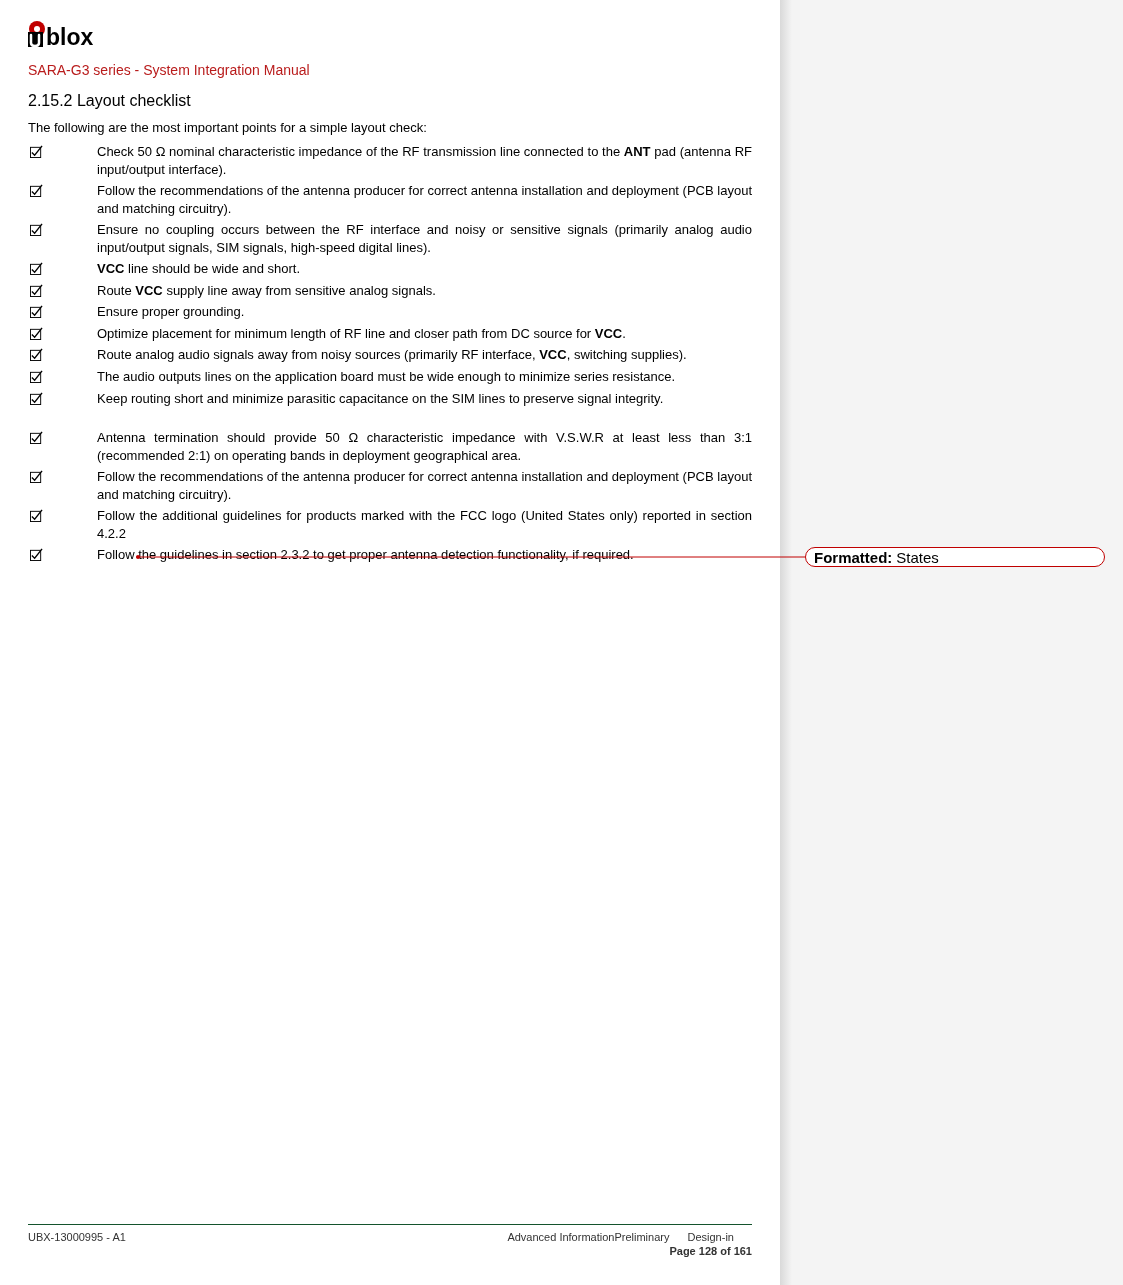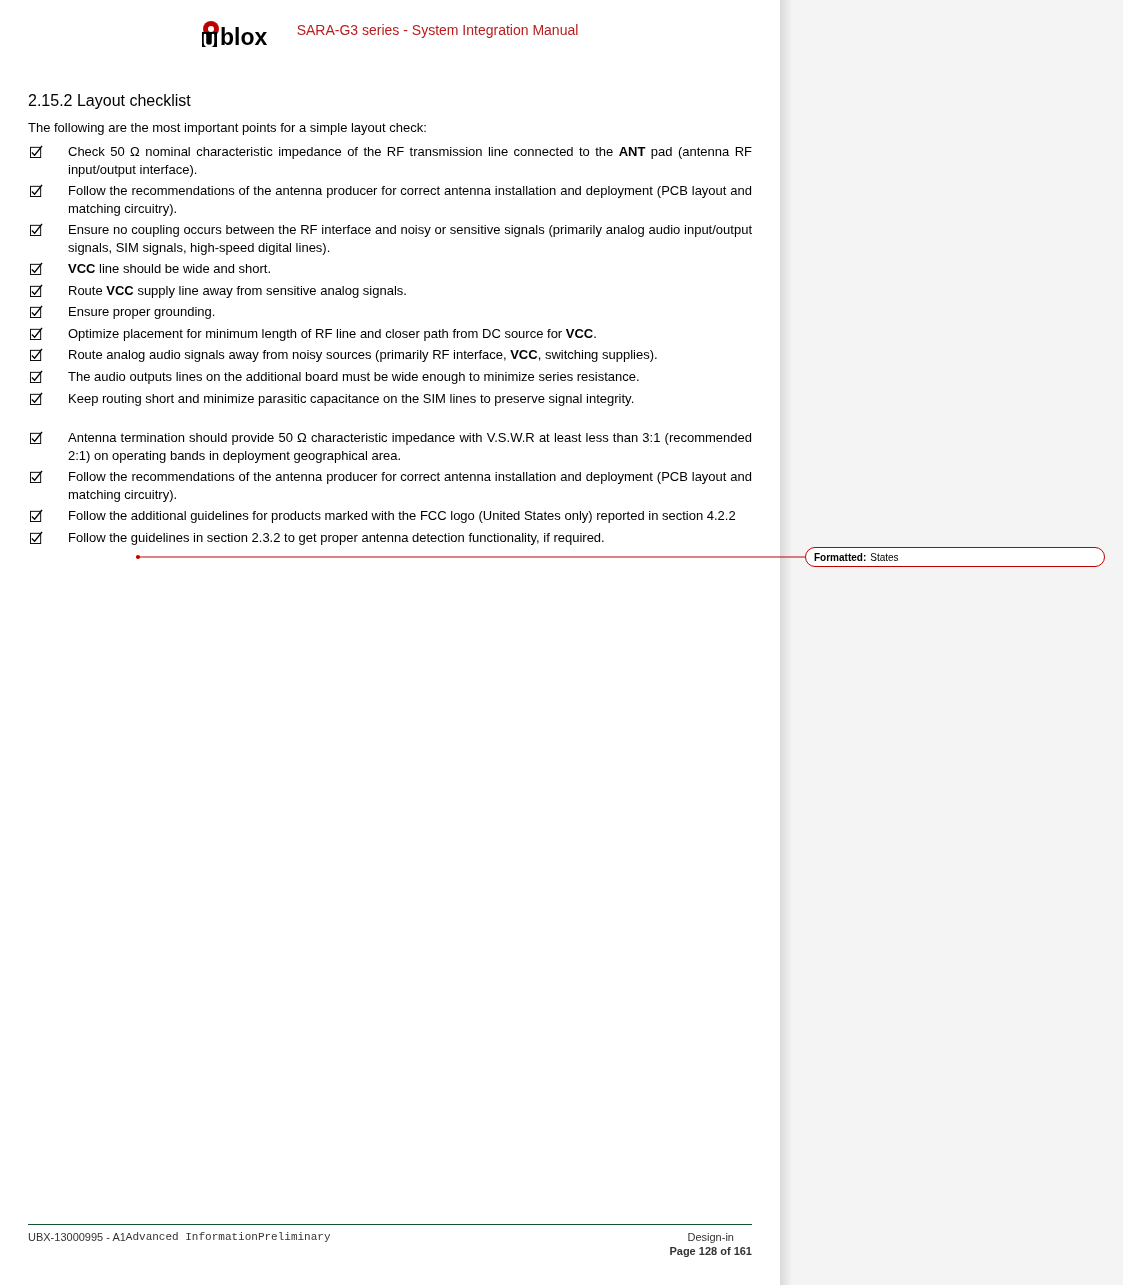--- a/index.html
+++ b/index.html
@@ -3,46 +3,46 @@
 <meta charset="utf-8">
 <style>
   * { box-sizing: border-box; margin: 0; padding: 0; }
   html, body { width: 1123px; height: 1285px; background: #fff; font-family: "Segoe UI", Arial, sans-serif; color: #000; }
   .page-wrap { position: relative; width: 1123px; height: 1285px; }
   .doc-area { position: absolute; left: 0; top: 0; width: 780px; height: 1285px; background: #fff; }
   .shadow-area { position: absolute; left: 780px; top: 0; width: 20px; height: 1285px; background: linear-gradient(to right, #d9d9d9, #f4f4f4 60%, #f4f4f4); }
   .side-area { position: absolute; left: 800px; top: 0; width: 323px; height: 1285px; background: #f4f4f4; }
 
   
-  .hdr { position: absolute; left: 28px; right: 28px; top: 20px; height: 44px; display: flex; justify-content: center; align-items: flex-start; }
+  .hdr { position: absolute; left: 28px; right: 28px; top: 20px; height: 44px; display: flex; justify-content: flex-start; align-items: flex-start; flex-direction: column; }
   .logo { width: 95px; height: 40px; position: relative; }
   .logo svg { width: 95px; height: 40px; display: block; }
   .hdr-title { font-size: 14px; color: #b91c1c; text-align: right; padding-top: 2px; }
 
   
   .content { position: absolute; left: 28px; right: 28px; top: 92px; }
   .h3 { font-size: 16px; font-weight: 400; color: #000; margin-bottom: 10px; }
   .intro { font-size: 13px; color: #000; margin-bottom: 8px; }
   .clist { list-style: none; }
   .clist li { display: flex; align-items: flex-start; font-size: 13px; line-height: 1.35; color: #000; margin-bottom: 4px; }
   .clist li .chk { flex: 0 0 40px; display: flex; justify-content: flex-start; padding-left: 2px; }
   .clist li .chk svg { width: 13px; height: 13px; margin-top: 2px; }
-  .clist li .txt { flex: 1 1 auto; text-align: justify; }
+  .clist li .txt { flex: 1 1 auto; text-align: justify; margin-left: 29px; }
   .gap { height: 18px; }
   .b { font-weight: 700; }
 
   
-  .callout { position: absolute; left: 805px; top: 547px; width: 300px; height: 20px; border: 1px solid #c00000; border-radius: 10px; background: #fff; display: flex; align-items: center; padding: 0 8px; font-size: 10px; }
+  .callout { position: absolute; left: 805px; top: 547px; width: 300px; height: 20px; border: 1px solid #c00000; border-radius: 10px; background: #fff; display: flex; align-items: center; padding: 0 8px; font-size: 15px; }
   .callout .lbl { font-weight: 700; margin-right: 4px; }
   .callout-line { position: absolute; left: 136px; top: 556px; width: 669px; height: 2px; pointer-events: none; }
   .callout-line svg { width: 669px; height: 12px; position: absolute; top: -5px; left: 0; }
 
   
   .ftr { position: absolute; left: 28px; right: 28px; bottom: 28px; border-top: 1px solid #14532d; padding-top: 6px; display: flex; justify-content: space-between; font-size: 11px; color: #333; }
-  .ftr .mid { text-align: left; flex: 1; font-family: Liberation Mono, monospace; }
+  .ftr .mid { text-align: right; flex: 1; }
   .ftr .rgt { text-align: center; }
   .ftr .rgt .pg { display: block; font-weight: 700; margin-top: 2px; }
 </style>
 </head>
 <body>
 
 <div class="page-wrap">
   <div class="doc-area">
 
     <div class="hdr">
@@ -140,21 +140,21 @@
             </span>
             <span class="txt">Route analog audio signals away from noisy sources (primarily RF interface, <span class="b">VCC</span>, switching supplies).</span>
           </li>
           <li>
             <span class="chk">
               <svg viewBox="0 0 14 14">
                 <rect x="0.5" y="2.5" width="11" height="11" fill="none" stroke="#000" stroke-width="1"></rect>
                 <path d="M2 8 L5 11 L13 1" fill="none" stroke="#000" stroke-width="1.4"></path>
               </svg>
             </span>
-            <span class="txt">The audio outputs lines on the additional board must be wide enough to minimize series resistance.</span>
+            <span class="txt">The audio outputs lines on the application board must be wide enough to minimize series resistance.</span>
           </li>
           <li>
             <span class="chk">
               <svg viewBox="0 0 14 14">
                 <rect x="0.5" y="2.5" width="11" height="11" fill="none" stroke="#000" stroke-width="1"></rect>
                 <path d="M2 8 L5 11 L13 1" fill="none" stroke="#000" stroke-width="1.4"></path>
               </svg>
             </span>
             <span class="txt">Keep routing short and minimize parasitic capacitance on the SIM lines to preserve signal integrity.</span>
           </li>

